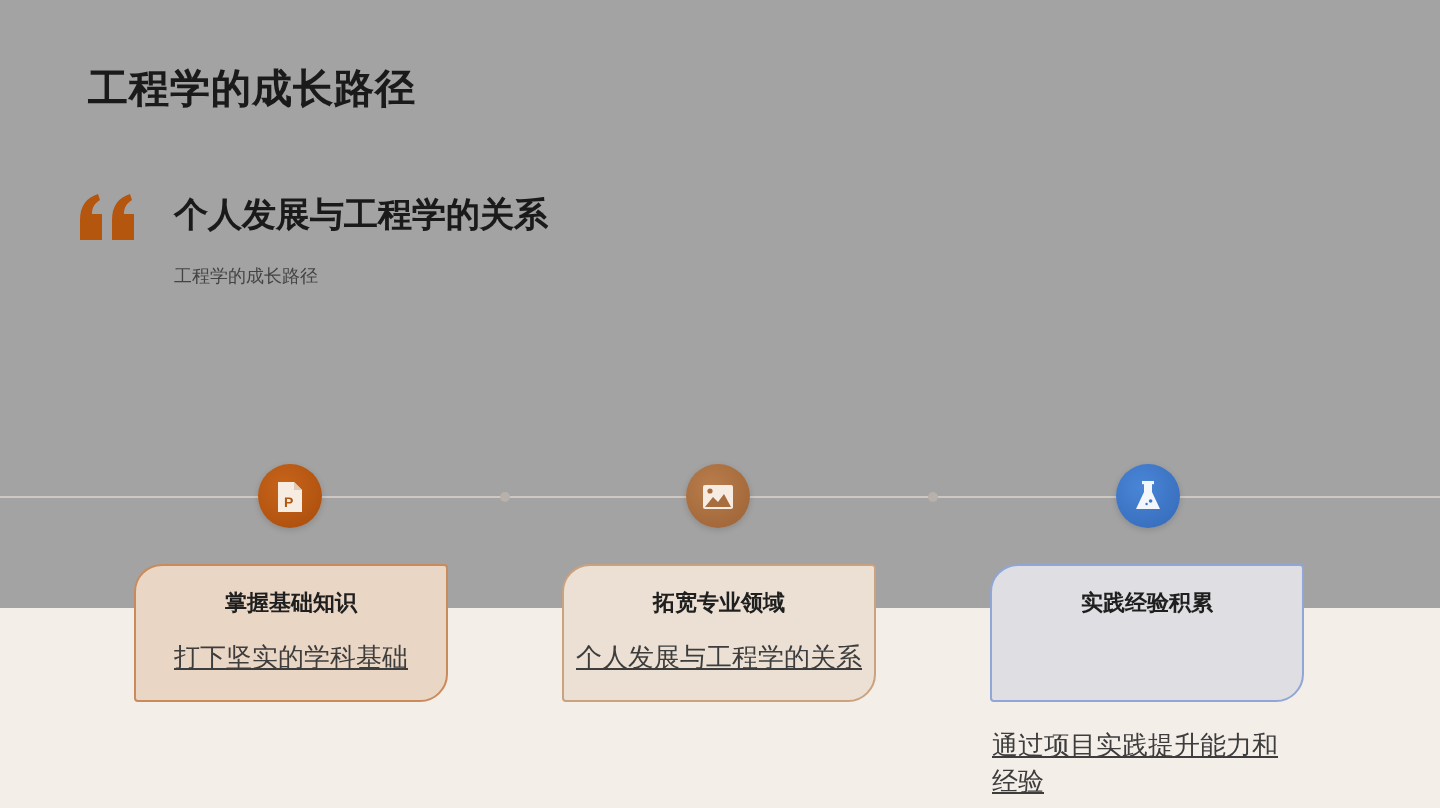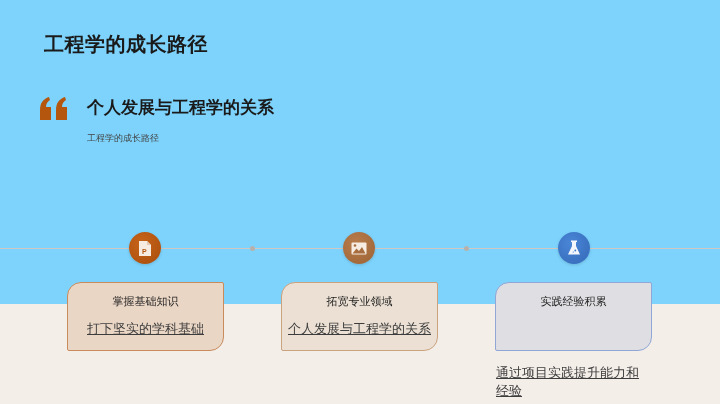--- a/index.html
+++ b/index.html
@@ -8,21 +8,21 @@
       width: 720px;
       height: 404px;
       overflow: hidden;
       background: #f4eee9;
       font-family: "DejaVu Sans", "Liberation Sans", sans-serif;
     }
     .slide {
       position: relative;
       width: 720px;
       height: 304px;
-      background: #7dd3fc;
+      background: #a3a3a3;
     }
     .title {
       position: absolute;
       left: 44px;
       top: 31px;
       font-size: 20px;
       font-weight: bold;
       color: #1a1a1a;
       letter-spacing: 0.5px;
     }
@@ -85,21 +85,21 @@
       box-sizing: border-box;
       border: 1.2px solid;
       border-radius: 14px 2px 14px 2px;
       display: flex;
       flex-direction: column;
       align-items: center;
     }
     .card-title {
       margin-top: 11px;
       font-size: 11px;
-      font-weight: normal;
+      font-weight: bold;
       color: #1f1f1f;
     }
     .card-desc {
       margin-top: 11px;
       font-size: 13px;
       color: #3d3d3d;
       text-decoration: underline;
     }
   </style>
 </head>

